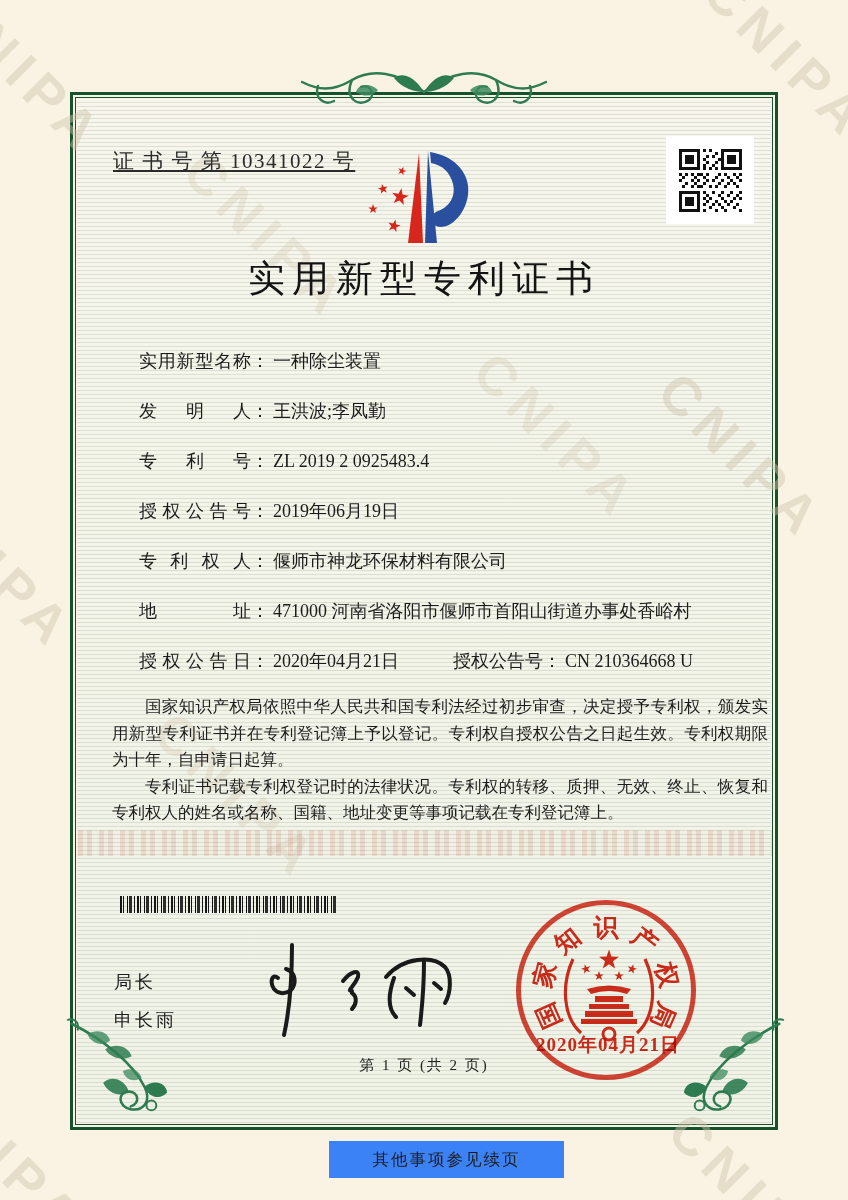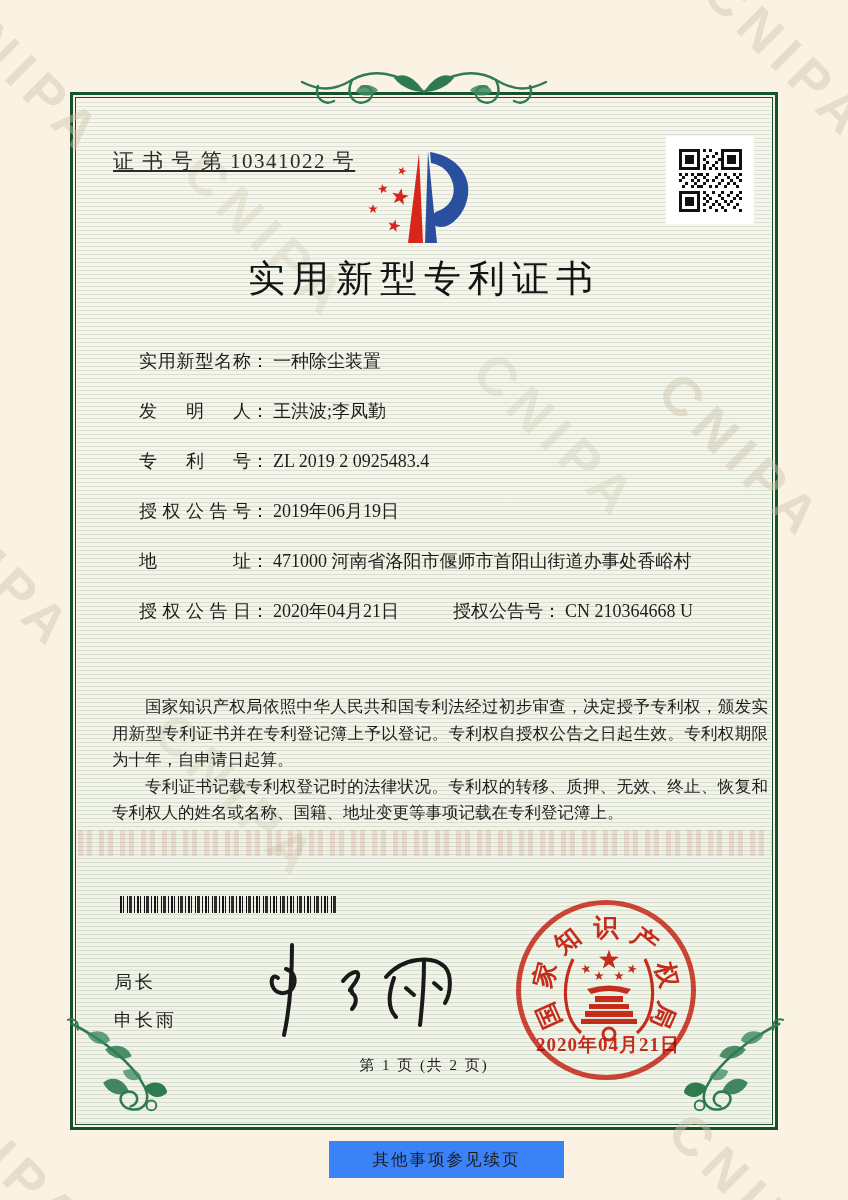--- a/index.html
+++ b/index.html
@@ -176,20 +176,23 @@
       <span class="f-label">实用新型名称</span><span class="f-colon">：</span><span class="f-value">一种除尘装置</span>
     </div>
     <div class="f-row">
       <span class="f-label">发明人</span><span class="f-colon">：</span><span class="f-value">王洪波;李凤勤</span>
     </div>
     <div class="f-row">
       <span class="f-label">专利号</span><span class="f-colon">：</span><span class="f-value">ZL 2019 2 0925483.4</span>
     </div>
     <div class="f-row">
       <span class="f-label">授权公告号</span><span class="f-colon">：</span><span class="f-value">2019年06月19日</span>
+    </div>
+    <div class="f-row">
+      <span class="f-label">专利权人</span><span class="f-colon">：</span><span class="f-value">偃师市神龙环保材料有限公司</span>
     </div>
     <div class="f-row">
       <span class="f-label">地址</span><span class="f-colon">：</span><span class="f-value">471000 河南省洛阳市偃师市首阳山街道办事处香峪村</span>
     </div>
     <div class="f-row">
       <span class="f-label">授权公告日</span><span class="f-colon">：</span><span class="f-value">2020年04月21日</span>
       <span class="f-pair2">
         <span>授权公告号</span><span>：</span><span class="f-value">CN 210364668 U</span>
       </span>
     </div>

